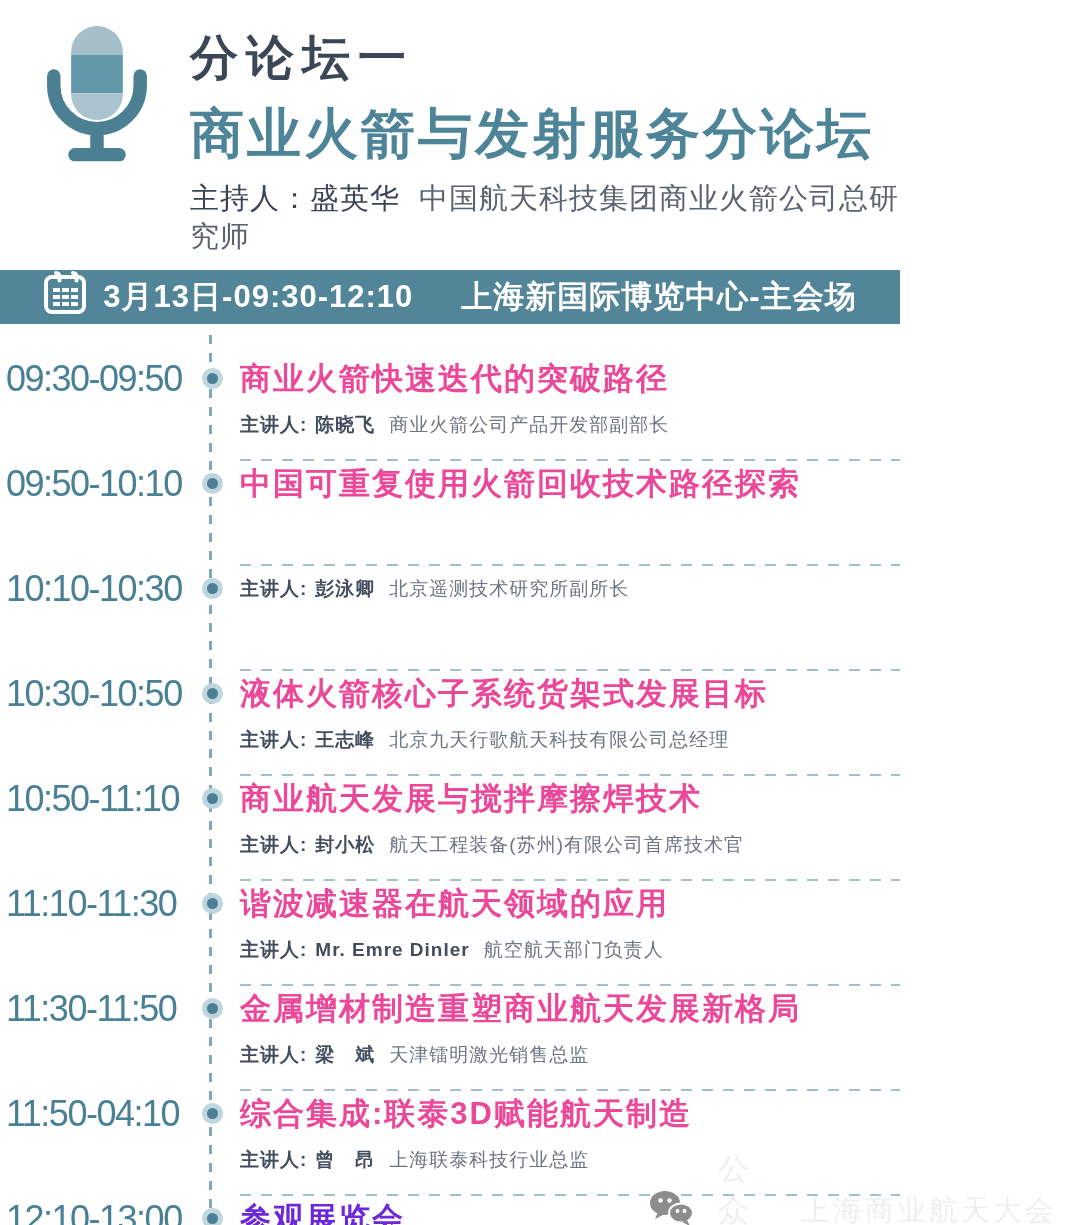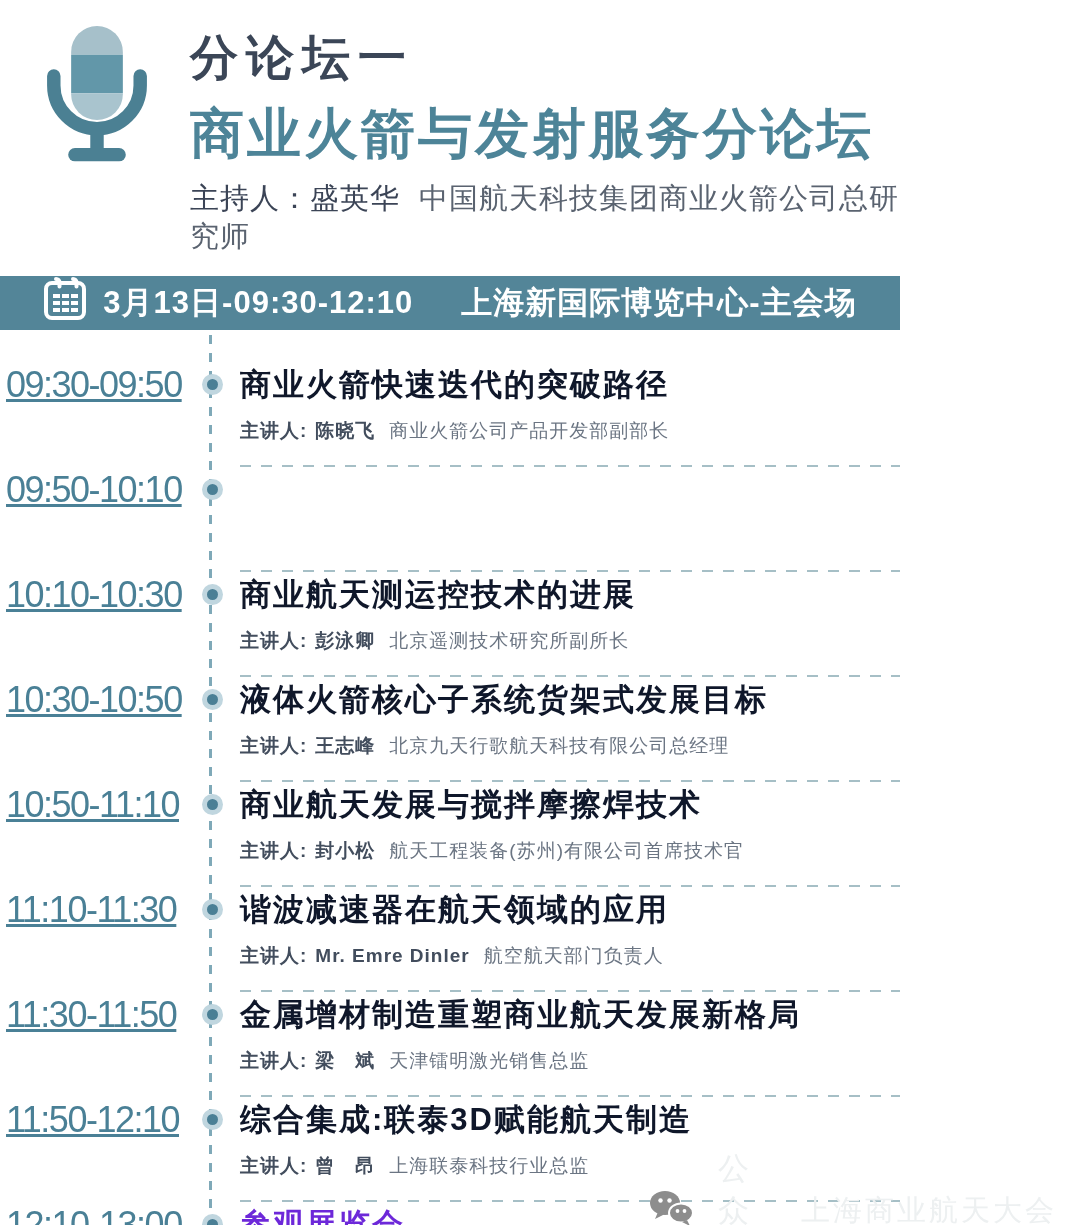--- a/index.html
+++ b/index.html
@@ -23,21 +23,21 @@
   }
   .forum-title {
     font-size:54px; font-weight:800; color:#4d8498;
     letter-spacing:3px; line-height:1.15; margin-top:17px;
   }
   .host { margin-top:16px; font-size:29px; line-height:1.3; color:#5a6370; letter-spacing:1px; }
   .host .host-strong { color:#3b4456; font-weight:400; margin-right:10px; }
 
   
   .banner {
-    margin-top:20px; height:54px; background:#538598;
+    margin-top:14px; height:54px; background:#538598;
     display:flex; align-items:center; justify-content:center; gap:48px;
     color:#ffffff; font-size:31px; font-weight:600; letter-spacing:1px;
   }
   .banner-left { display:flex; align-items:center; gap:16px; }
 
   
   .agenda { position:relative; padding-top:32px; z-index:1; }
   .timeline-line {
     position:absolute; left:209px; top:335px; bottom:0; width:3px;
     background:repeating-linear-gradient(180deg,#7fa9b8 0 9px,transparent 9px 18px);
@@ -46,31 +46,31 @@
   .session {
     display:grid; grid-template-columns:198px 28px 1fr;
     min-height:105px; position:relative; z-index:1;
   }
   .session:not(.last)::after {
     content:""; position:absolute; left:240px; right:0; bottom:0; height:2px;
     background:repeating-linear-gradient(90deg,#a6bfc6 0 11px,transparent 11px 21px);
   }
   .time {
     font-size:36px; font-weight:500; color:#4a8096;
-    line-height:46px; letter-spacing:-1.5px; padding-left:6px; white-space:nowrap;text-decoration:underline;
+    line-height:46px; letter-spacing:-1.5px; padding-left:6px; white-space:nowrap;
   }
   .marker { display:flex; justify-content:center; align-items:flex-start; padding-top:12px; }
   .dot {
     width:21px; height:21px; border-radius:50%; background:#c0d6df;
     display:grid; place-items:center;
   }
   .dot::before { content:""; width:11px; height:11px; border-radius:50%; background:#4a7f95; }
   .content { padding-left:14px; }
   .s-title {
-    font-size:31px; font-weight:700; color:#0f172a;
+    font-size:31px; font-weight:700; color:#ec4899;
     letter-spacing:2px; line-height:46px;
   }
   .session.highlight .s-title { color:#6d28d9; }
   .s-speaker {
     font-size:19px; line-height:42px; margin-top:2px;
     color:#6b7583; letter-spacing:1px;
   }
   .s-speaker .lbl { color:#424d5d; font-weight:600; }
   .s-speaker .name { color:#424d5d; font-weight:600; margin:0 14px 0 8px; }
 
@@ -153,30 +153,30 @@
       </div>
     </div>
   </div>
 
   <div class="session">
     <div class="time">09:50-10:10</div>
     <div class="marker">
           <span class="dot"></span>
         </div>
     <div class="content">
+      <div class="s-title">中国可重复使用火箭回收技术路径探索</div>
     </div>
   </div>
 
   <div class="session">
     <div class="time">10:10-10:30</div>
     <div class="marker">
           <span class="dot"></span>
         </div>
     <div class="content">
-      <div class="s-title">商业航天测运控技术的进展</div>
       <div class="s-speaker">
         <span class="lbl">主讲人:</span><span class="name">彭泳卿</span><span class="affil">北京遥测技术研究所副所长</span>
       </div>
     </div>
   </div>
 
   <div class="session">
     <div class="time">10:30-10:50</div>
     <div class="marker">
           <span class="dot"></span>
@@ -222,21 +222,21 @@
         </div>
     <div class="content">
       <div class="s-title">金属增材制造重塑商业航天发展新格局</div>
       <div class="s-speaker">
         <span class="lbl">主讲人:</span><span class="name">梁　斌</span><span class="affil">天津镭明激光销售总监</span>
       </div>
     </div>
   </div>
 
   <div class="session">
-    <div class="time">11:50-12:10</div>
+    <div class="time">11:50-04:10</div>
     <div class="marker">
           <span class="dot"></span>
         </div>
     <div class="content">
       <div class="s-title">综合集成:联泰3D赋能航天制造</div>
       <div class="s-speaker">
         <span class="lbl">主讲人:</span><span class="name">曾　昂</span><span class="affil">上海联泰科技行业总监</span>
       </div>
     </div>
   </div>

